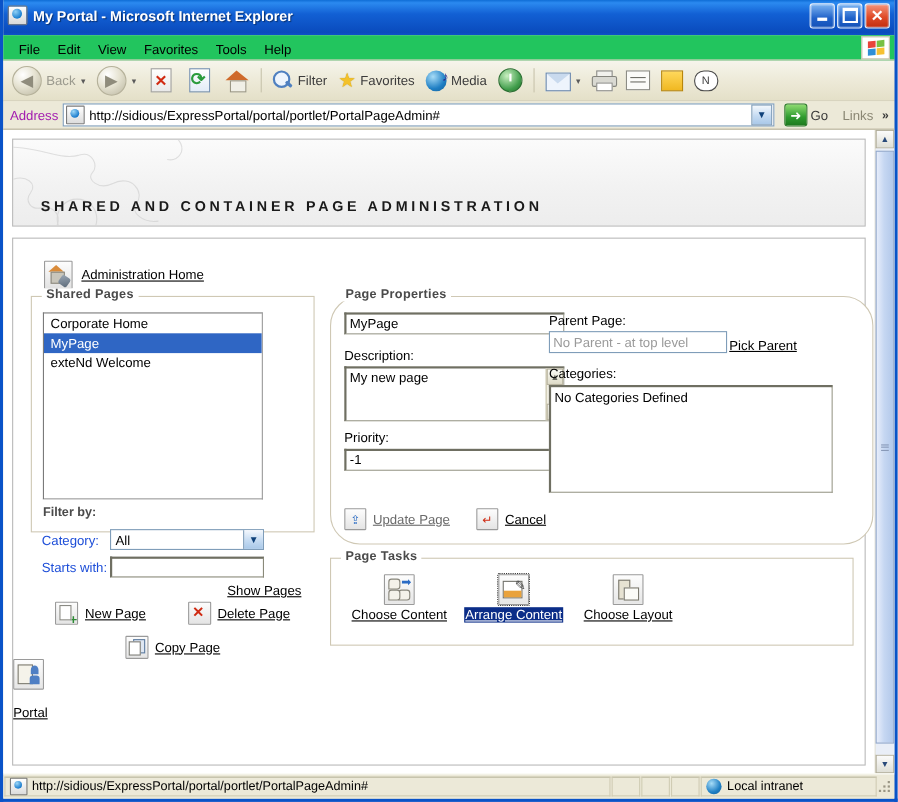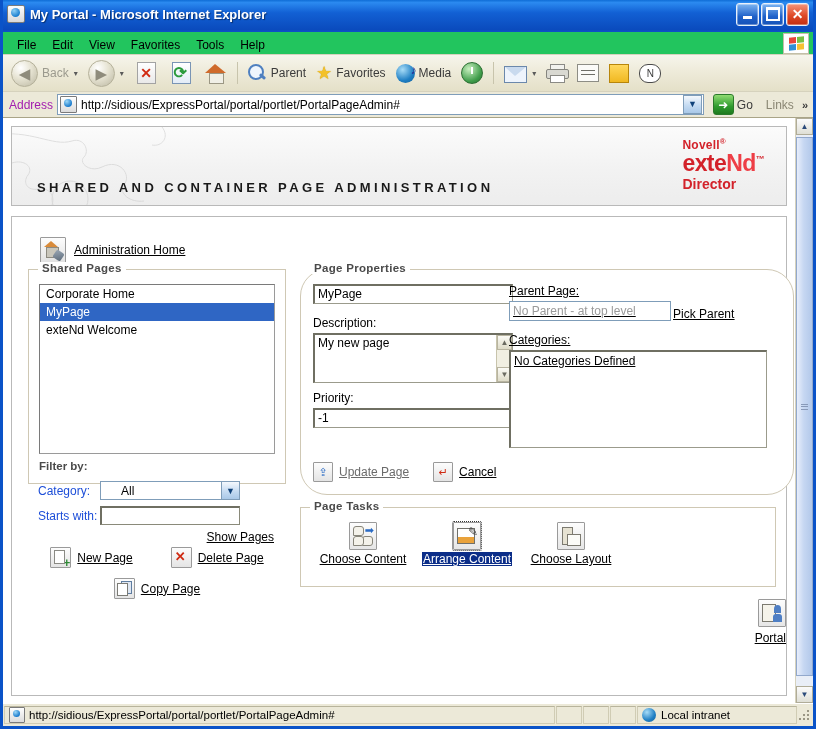--- a/index.html
+++ b/index.html
@@ -214,34 +214,34 @@
     background:#fff;
   }
   .legend {
     position:absolute; top:-8px; left:9px; background:#fff; padding:0 4px;
     font-size:11.5px; font-weight:bold; color:#4a4a4a; letter-spacing:.3px;
   }
 
   
   #fs-shared { left:16px; top:52px; width:258px; height:215px; }
   .listbox {
-    position:absolute; left:10px; top:14px; width:236px; height:170px;
+    position:absolute; left:10px; top:14px; width:200px; height:170px;
     border:1px solid #9a9a9a; border-top-color:#7a7a7a; border-left-color:#7a7a7a;
     background:#fff; box-sizing:border-box; overflow:hidden;
   }
   .lb-item { font-size:12px; padding:2px 0 2px 6px; color:#000; }
   .lb-item.sel { background:#2f66c4; color:#fff; }
   .filter-lbl { position:absolute; left:10px; top:190px; font-size:11.5px; font-weight:bold; color:#4a4a4a;}
 
   #sub-filter { position:absolute; left:0; top:212px; width:258px;}
   .frow { display:flex; align-items:center; margin-bottom:6px; padding-left:10px;}
   .frow .lab { width:62px; font-size:12px; color:#1d4ed8;}
   .sel-box {
     width:140px; height:19px; border:1px solid #7f9db9; background:#fff;
-    display:flex; align-items:center; font-size:12px; padding-left:20px; box-sizing:border-box;
+    display:flex; align-items:center; font-size:12px; padding-left:4px; box-sizing:border-box;
   }
   .sel-box .v { flex:1; }
   .sel-arrow { width:17px;height:17px; background:linear-gradient(180deg,#f4f8fd,#c5dbf2 55%,#a9c8e8);
     border-left:1px solid #7f9db9; display:flex;align-items:center;justify-content:center; font-size:9px; color:#10427a;}
   .txt-box { width:140px; height:19px; border:1px solid #8a8a7a; border-top:2px solid #6f6f62; border-left:2px solid #6f6f62;
     background:#fff; box-sizing:border-box; font-size:12px; padding-left:3px; line-height:16px; color:#000;}
   .show-pages { text-align:right; padding-right:12px; margin-top:-1px;}
 
   .pagebtns { position:absolute; left:16px; top:330px; width:258px; }
   .pbrow { display:flex; justify-content:center; gap:38px; margin-bottom:10px;}
@@ -250,21 +250,21 @@
     position:relative; border-radius:1px; flex:none;}
   .pb-ico.newp:after{content:""; position:absolute; left:3px; top:2px; width:9px;height:12px; background:#fff;border:1px solid #8a8a84;}
   .pb-ico.newp:before{content:"+"; position:absolute; right:0px; bottom:-3px; font-size:12px; color:#2d8a34; font-weight:bold;}
   .pb-ico.delp:after{content:"✕"; position:absolute; left:0;top:0; width:17px; text-align:center; line-height:17px; font-size:13px;color:#cf2a12;font-weight:bold;}
   .pb-ico.copyp:after{content:""; position:absolute; left:2px;top:4px;width:9px;height:11px;background:#fff;border:1px solid #7b7b75;}
   .pb-ico.copyp:before{content:""; position:absolute; left:6px;top:2px;width:9px;height:11px;background:#dfe7f2;border:1px solid #5f7da0;}
 
   
   #fs-props { left:288px; top:52px; width:494px; height:226px;border-radius:27px; }
   .pp-left { position:absolute; left:12px; top:14px; width:200px;}
-  .pp-right { position:absolute; left:208px; top:14px; width:258px;text-decoration:underline;}
+  .pp-right { position:absolute; left:198px; top:14px; width:258px;}
   .flabel { font-size:12px; color:#000; margin-bottom:3px;}
   .input-line {
     height:20px; border:1px solid #9b9b8c; border-top:2px solid #6f6f62; border-left:2px solid #6f6f62;
     background:#fff; box-sizing:border-box; font-size:12px; padding:1px 0 0 3px; color:#000; line-height:15px;
   }
   .input-line.ghost { color:#9a9a9a; border:1px solid #7f9db9; padding-top:2px;}
   .ta-wrap { position:relative; }
   .textarea {
     height:50px; border:1px solid #9b9b8c; border-top:2px solid #6f6f62; border-left:2px solid #6f6f62;
     background:#fff; box-sizing:border-box; font-size:12px; padding:1px 18px 0 3px; color:#000; line-height:15px;
@@ -302,21 +302,21 @@
   .ti-choose .ar{position:absolute; right:2px;top:3px;font-size:11px;color:#2a6bc4;line-height:8px;}
   .ti-arrange .win{position:absolute;left:3px;top:5px;width:16px;height:14px;background:#fff;border:1px solid #70706a;}
   .ti-arrange .win:after{content:"";position:absolute;left:0;bottom:0;width:16px;height:6px;background:#e9a23b;}
   .ti-arrange .ar{position:absolute;right:2px;top:2px;font-size:12px;color:#444;}
   .ti-layout .a{position:absolute;left:4px;top:4px;width:9px;height:16px;background:#e6e2d2;border:1px solid #7c7a70;}
   .ti-layout .b{position:absolute;right:3px;bottom:3px;width:12px;height:10px;background:#fbfbf7;border:1px solid #7c7a70;}
   .ti-users .u1{position:absolute;left:3px;top:4px;width:8px;height:8px;border-radius:50%;background:#d9a33c;}
   .ti-users .u2{position:absolute;right:3px;top:3px;width:8px;height:8px;border-radius:50%;background:#c98f2e;}
   .ti-users .u3{position:absolute;left:8px;bottom:3px;width:10px;height:9px;border-radius:50% 50% 2px 2px;background:#4f7fc4;}
 
-  .portal-link { position:absolute; left:0; right:0; top:382px; display:flex; flex-direction:column; align-items:flex-end; gap:4px;}
+  .portal-link { position:absolute; left:0; right:0; top:382px; display:flex; flex-direction:column; align-items:flex-start; gap:14px;}
   .portal-ico { width:26px;height:26px;border:1px solid #9a9a9a;background:linear-gradient(180deg,#fdfdfd,#e6e6e6);position:relative;border-radius:1px;}
   .portal-ico .scr{position:absolute;left:3px;top:4px;width:12px;height:16px;background:#f5f3ea;border:1px solid #7c7a70;}
   .portal-ico .per{position:absolute;right:4px;top:5px;width:7px;height:8px;border-radius:50% 50% 0 0;background:#4f7fc4;}
   .portal-ico .per2{position:absolute;right:3px;bottom:4px;width:9px;height:8px;background:#4f7fc4;border-radius:3px 3px 0 0;}
 
   
   .vscroll {
     width:17px; flex:none; background:#f1f1f1; display:flex; flex-direction:column;
     border-left:1px solid #d6d2bd;
   }
@@ -408,21 +408,21 @@
           <div class="roof"></div>
           <div class="body"></div>
         </div>
     </div>
     <div class="tb-sep"></div>
     <div class="tb-item">
       <div class="ic-search">
           <div class="lens"></div>
           <div class="hdl"></div>
         </div>
-      <span class="tb-label">Parent</span>
+      <span class="tb-label">Filter</span>
     </div>
     <div class="tb-item">
       <span class="ic-star">★</span>
       <span class="tb-label">Favorites</span>
     </div>
     <div class="tb-item">
       <div class="ic-media"></div>
       <span class="tb-label">Media</span>
     </div>
     <div class="tb-item">
@@ -475,25 +475,20 @@
         <svg class="puzzle" viewBox="0 0 420 78">
           <g fill="none" stroke="#c9c9c9" stroke-width="1">
             <path d="M-20 8 C 20 2, 40 20, 60 14 C 72 10, 78 24, 72 30 C 66 36, 78 46, 90 40 C 108 31, 120 48, 112 58 C 106 66, 118 76, 132 74"></path>
             <path d="M40 78 C 44 66, 34 60, 26 62 C 16 64, 10 56, 16 48 C 22 40, 12 32, 0 36"></path>
             <circle cx="58" cy="72" r="18"></circle>
             <path d="M150 0 C 158 10, 150 20, 140 18"></path>
           </g>
           <rect x="0" y="0" width="420" height="78" fill="url(#g1)" opacity="0"></rect>
         </svg>
         <div class="banner-title">SHARED AND CONTAINER PAGE ADMINISTRATION</div>
-        <div class="logo">
-          <div class="n1"><span>Novell</span><sup>®</sup></div>
-          <div class="n2"><span>exte</span><span class="nd">Nd</span><sup>™</sup></div>
-          <div class="n3">Director</div>
-        </div>
       </div>
 
       <div class="card">
 
         <div class="admin-home">
           <div class="ah-icon">
               <div class="h1"></div>
               <div class="h2"></div>
               <div class="wr"></div>
             </div>

